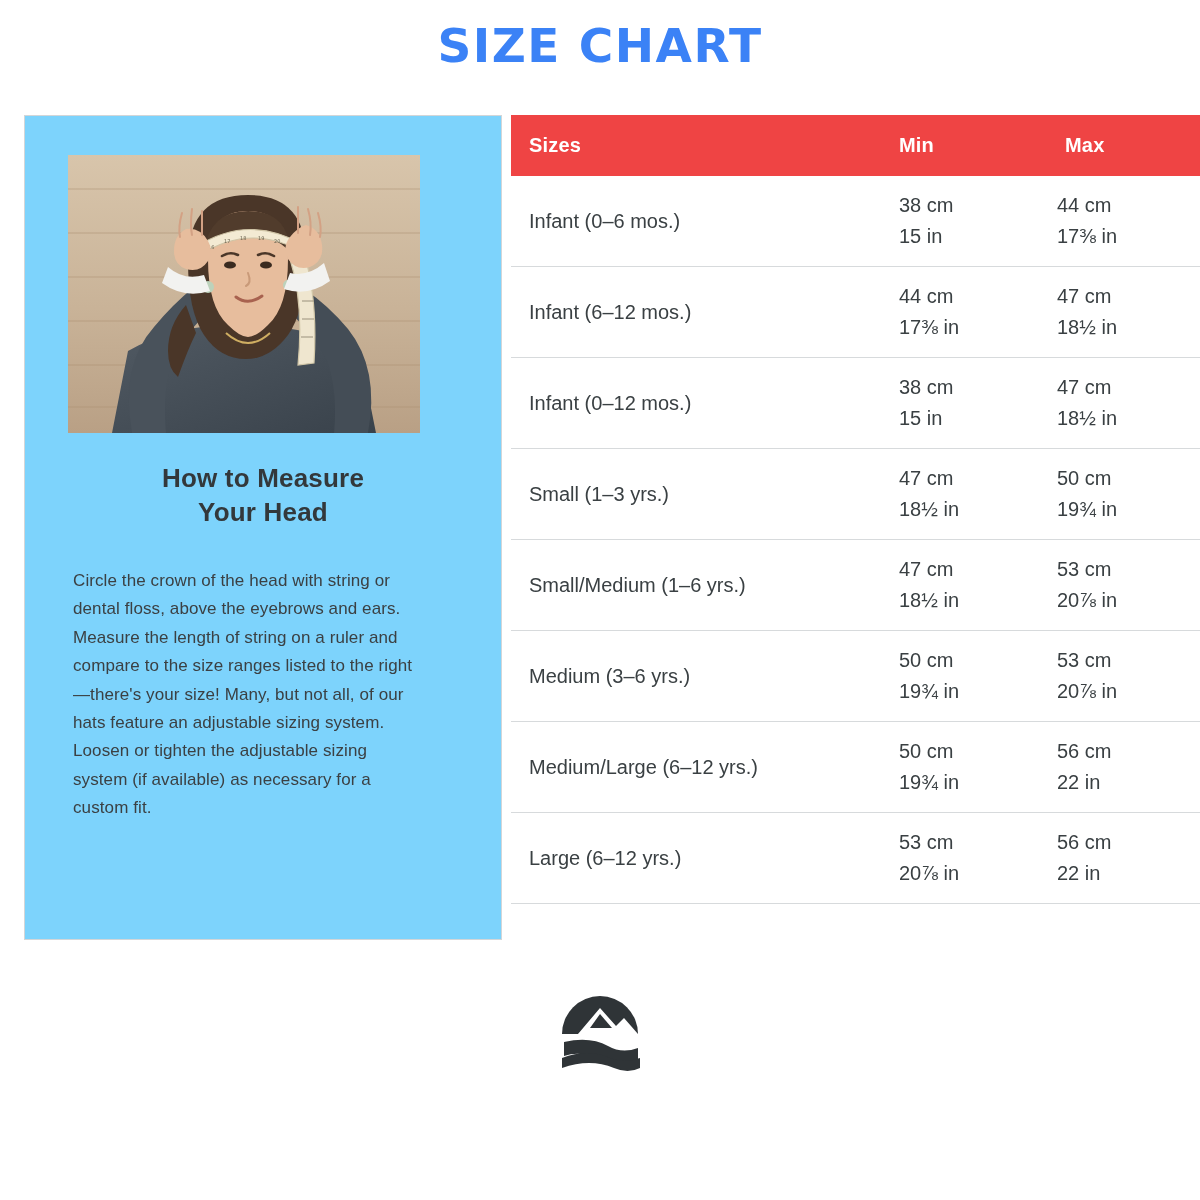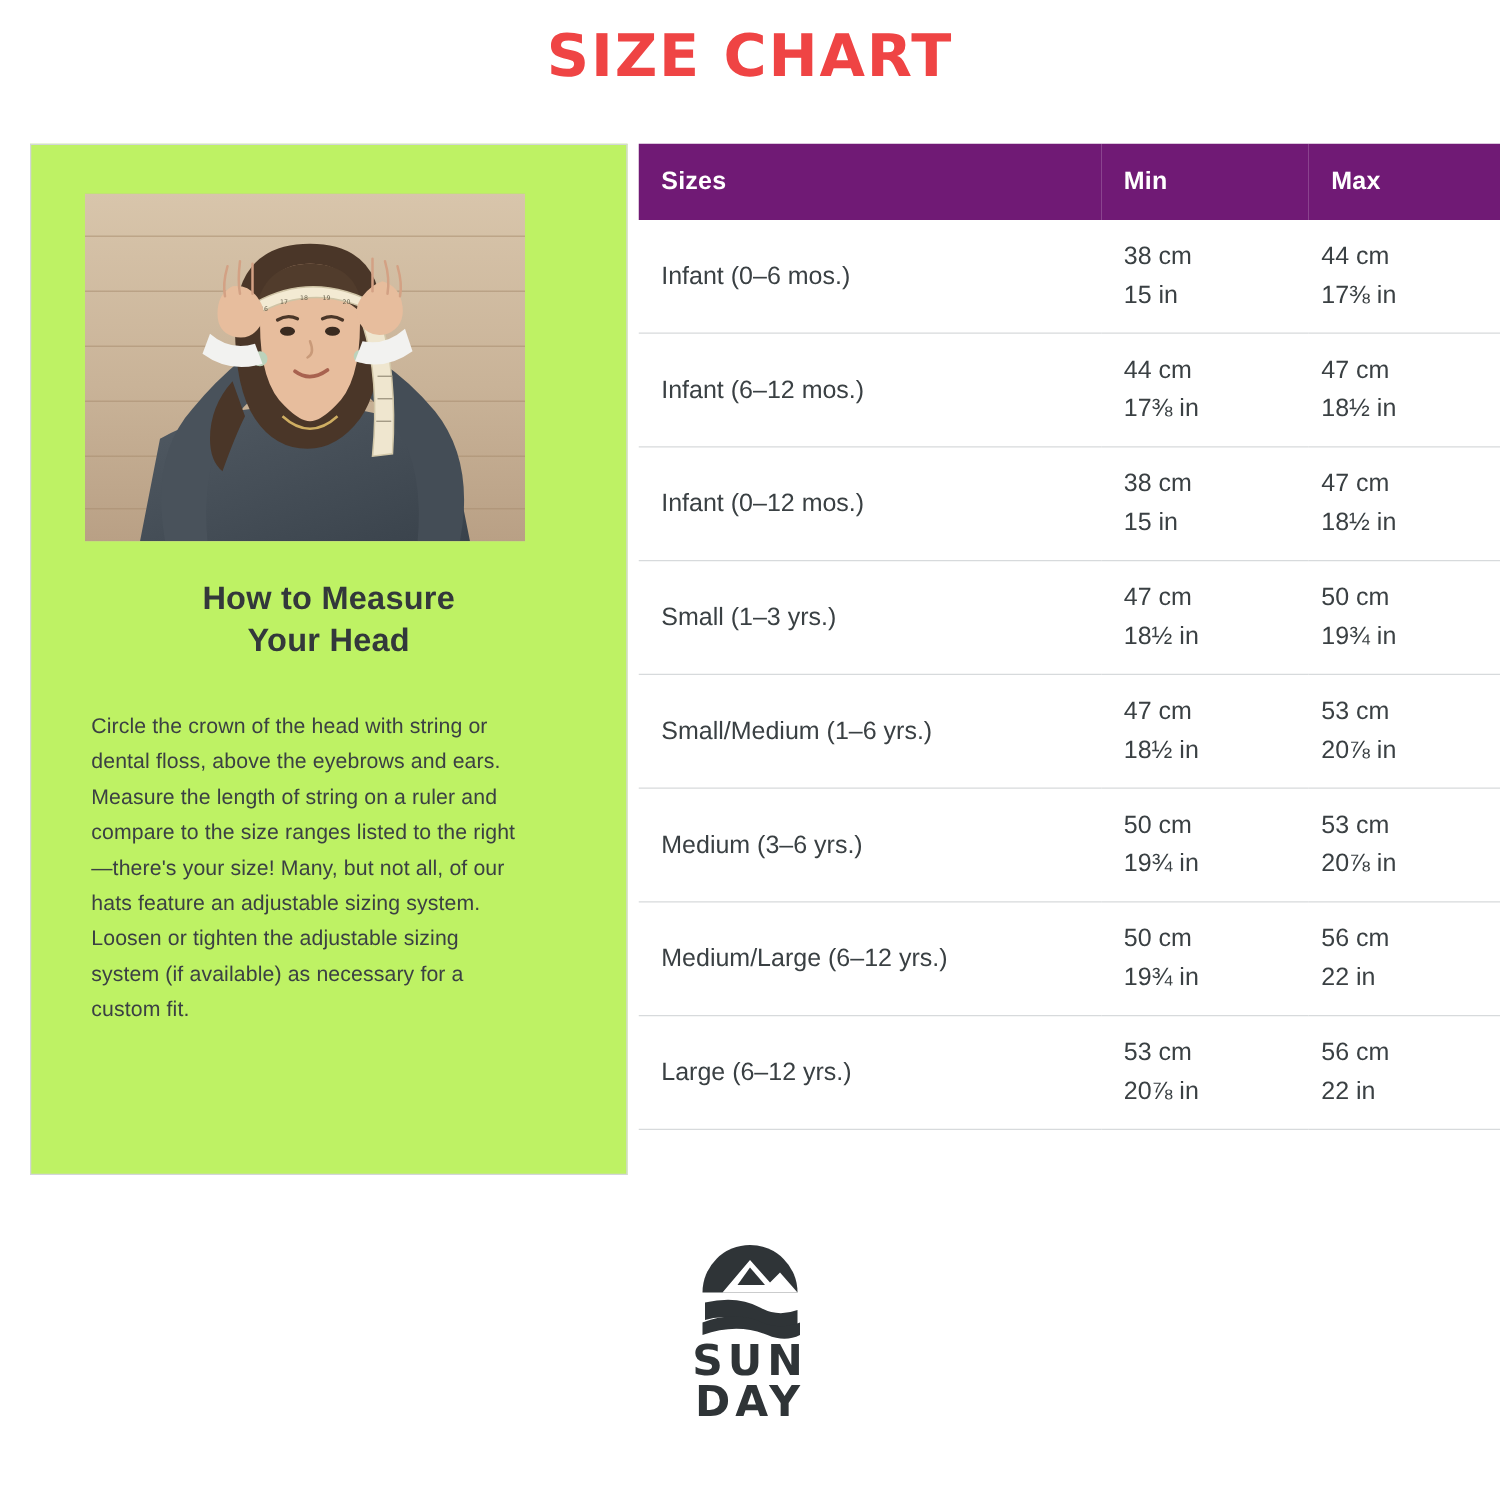--- a/index.html
+++ b/index.html
@@ -22,35 +22,35 @@
     position: relative;
     box-sizing: border-box;
   }
 
   
   .title {
     text-align: center;
     font-size: 47px;
     font-weight: 800;
     letter-spacing: 1.5px;
-    color: #ef4444;
+    color: #3b82f6;
     margin: 0;
     padding-top: 18px;
     font-family: "DejaVu Sans", sans-serif;
   }
 
   
   .left-card {
     position: absolute;
     left: 24px;
     top: 115px;
     width: 478px;
     height: 825px;
     border: 1px solid #d3d6d8;
-    background: #bef264;
+    background: #7dd3fc;
     box-sizing: border-box;
   }
   .photo {
     position: absolute;
     left: 43px;
     top: 39px;
     width: 352px;
     height: 278px;
     overflow: hidden;
     background: #c9b9a4;
@@ -86,21 +86,21 @@
     left: 511px;
     top: 115px;
     width: 664px;
   }
   table.size-table {
     border-collapse: collapse;
     width: 100%;
     table-layout: fixed;
   }
   table.size-table thead th {
-    background: #701a75;
+    background: #ef4444;
     color: #ffffff;
     font-size: 20px;
     font-weight: 700;
     text-align: left;
     padding: 19px 0 19px 18px;
     letter-spacing: .2px;
   }
   thead th.col-size { width: 352px; }
   thead th.col-min  { width: 148px; padding-left: 12px;}
   thead th.col-max  { width: 164px; padding-left: 10px;}
@@ -355,19 +355,15 @@
   </div>
 
   <div class="logo">
     <svg width="160" height="84" viewBox="0 0 160 84">
       <path d="M80 6 a38 38 0 0 1 38 38 H42 A38 38 0 0 1 80 6 Z" fill="#2f3437"></path>
       <path d="M58 44 L80 18 L96 36 L104 28 L118 44 Z" fill="#ffffff"></path>
       <path d="M80 24 L92 38 H70 Z" fill="#2f3437"></path>
       <path d="M44 52 q26 -6 44 4 q14 8 30 2 l0 14 q-20 8 -38 -2 q-18 -10 -36 -4 z" fill="#2f3437"></path>
       <path d="M42 78 q28 -10 52 0 q14 6 26 0 l0 -10 q-16 6 -30 0 q-22 -10 -48 0 z" fill="#2f3437"></path>
     </svg>
-    <div class="logo-wordmark">
-      <div>SUN</div>
-      <div>DAY</div>
-    </div>
   </div>
 
 </div>
 
 </body></html>

